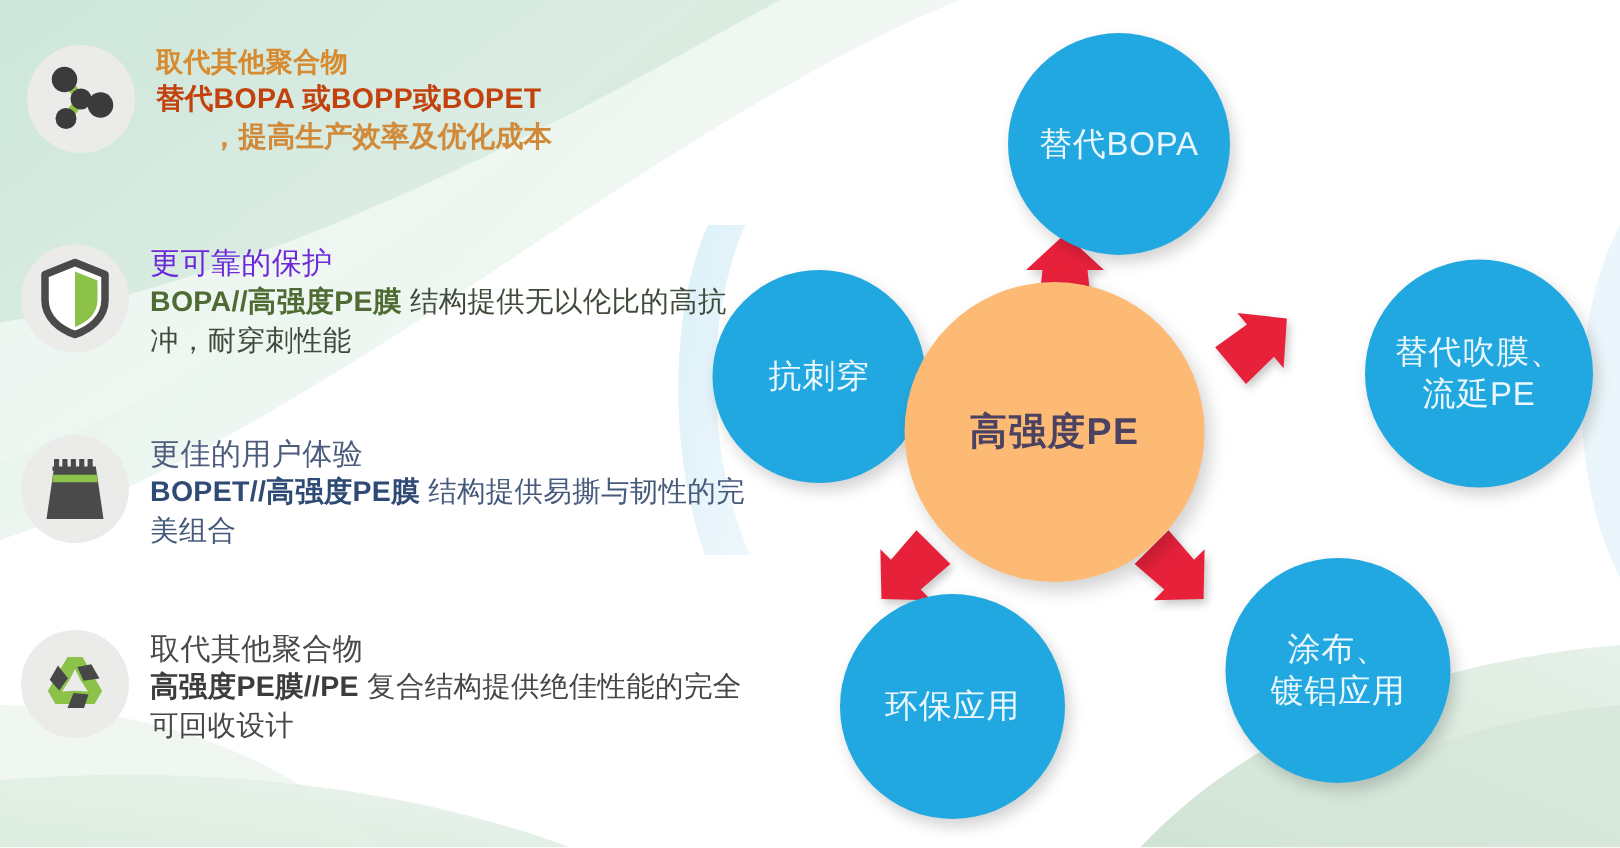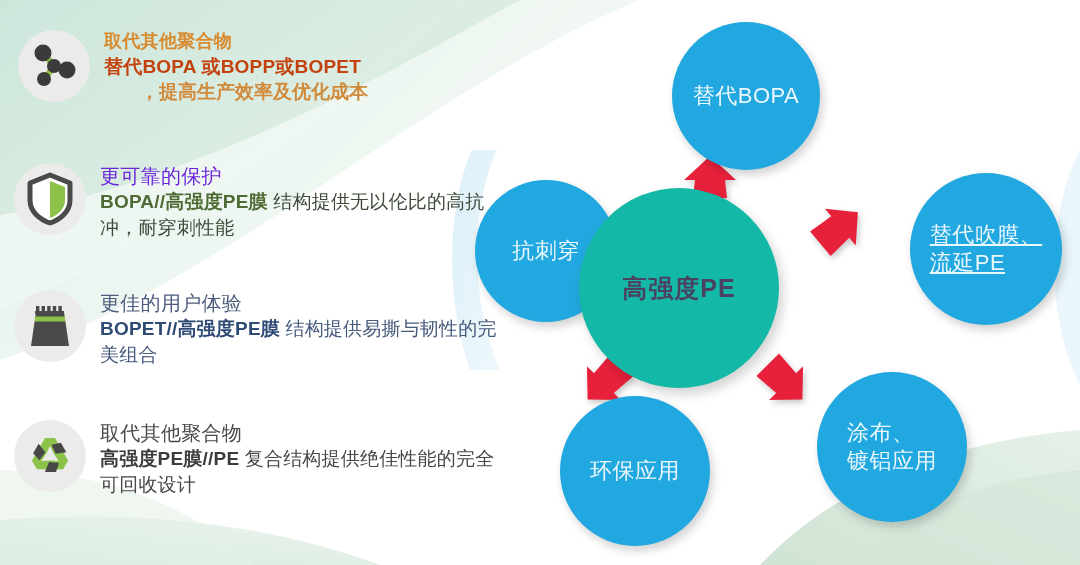--- a/index.html
+++ b/index.html
@@ -56,36 +56,36 @@
   #feat-recycle{left:14px;top:420px;}
   #feat-recycle .f-title{color:#4a4a4a;font-weight:400;font-size:20px;}
   #feat-recycle .f-body{color:#3c3c3c;}
   #feat-recycle .f-body .reg{color:#474747;font-weight:400;}
 
   
   .diagram{position:absolute;left:455px;top:0;width:625px;height:565px;}
   .node{
     position:absolute;border-radius:50%;
     display:flex;align-items:center;justify-content:center;
-    text-align:left;color:#eaf7fd;
+    text-align:center;color:#eaf7fd;
     box-shadow:3px 5px 10px rgba(0,0,0,.18);
     font-weight:400;
   }
   .node-sat{background:#22a8e0;}
   .node-label{font-size:22px;line-height:1.28;letter-spacing:.5px;white-space:pre-line;}
 
   #node-center{
-    left:124px;top:188px;width:200px;height:200px;
-    background:#14b8a6;color:#4a4060;
+    left:148px;top:188px;width:200px;height:200px;
+    background:#fdba74;color:#4a4060;
     box-shadow:4px 6px 12px rgba(0,0,0,.18);
   }
   #node-center .node-label{font-size:25px;font-weight:700;color:#4b4262;letter-spacing:1px;}
 
   #node-top{left:217px;top:22px;width:148px;height:148px;}
-  #node-right{left:455px;top:173px;width:152px;height:152px;text-decoration:underline;}
+  #node-right{left:455px;top:173px;width:152px;height:152px;}
   #node-bottomright{left:362px;top:372px;width:150px;height:150px;}
   #node-bottomleft{left:105px;top:396px;width:150px;height:150px;}
   #node-left{left:20px;top:180px;width:142px;height:142px;}
 
   .arrow{position:absolute;filter:drop-shadow(2px 3px 3px rgba(0,0,0,.22));}
 </style>
 </head>
 <body>
 
 <div id="stage">

